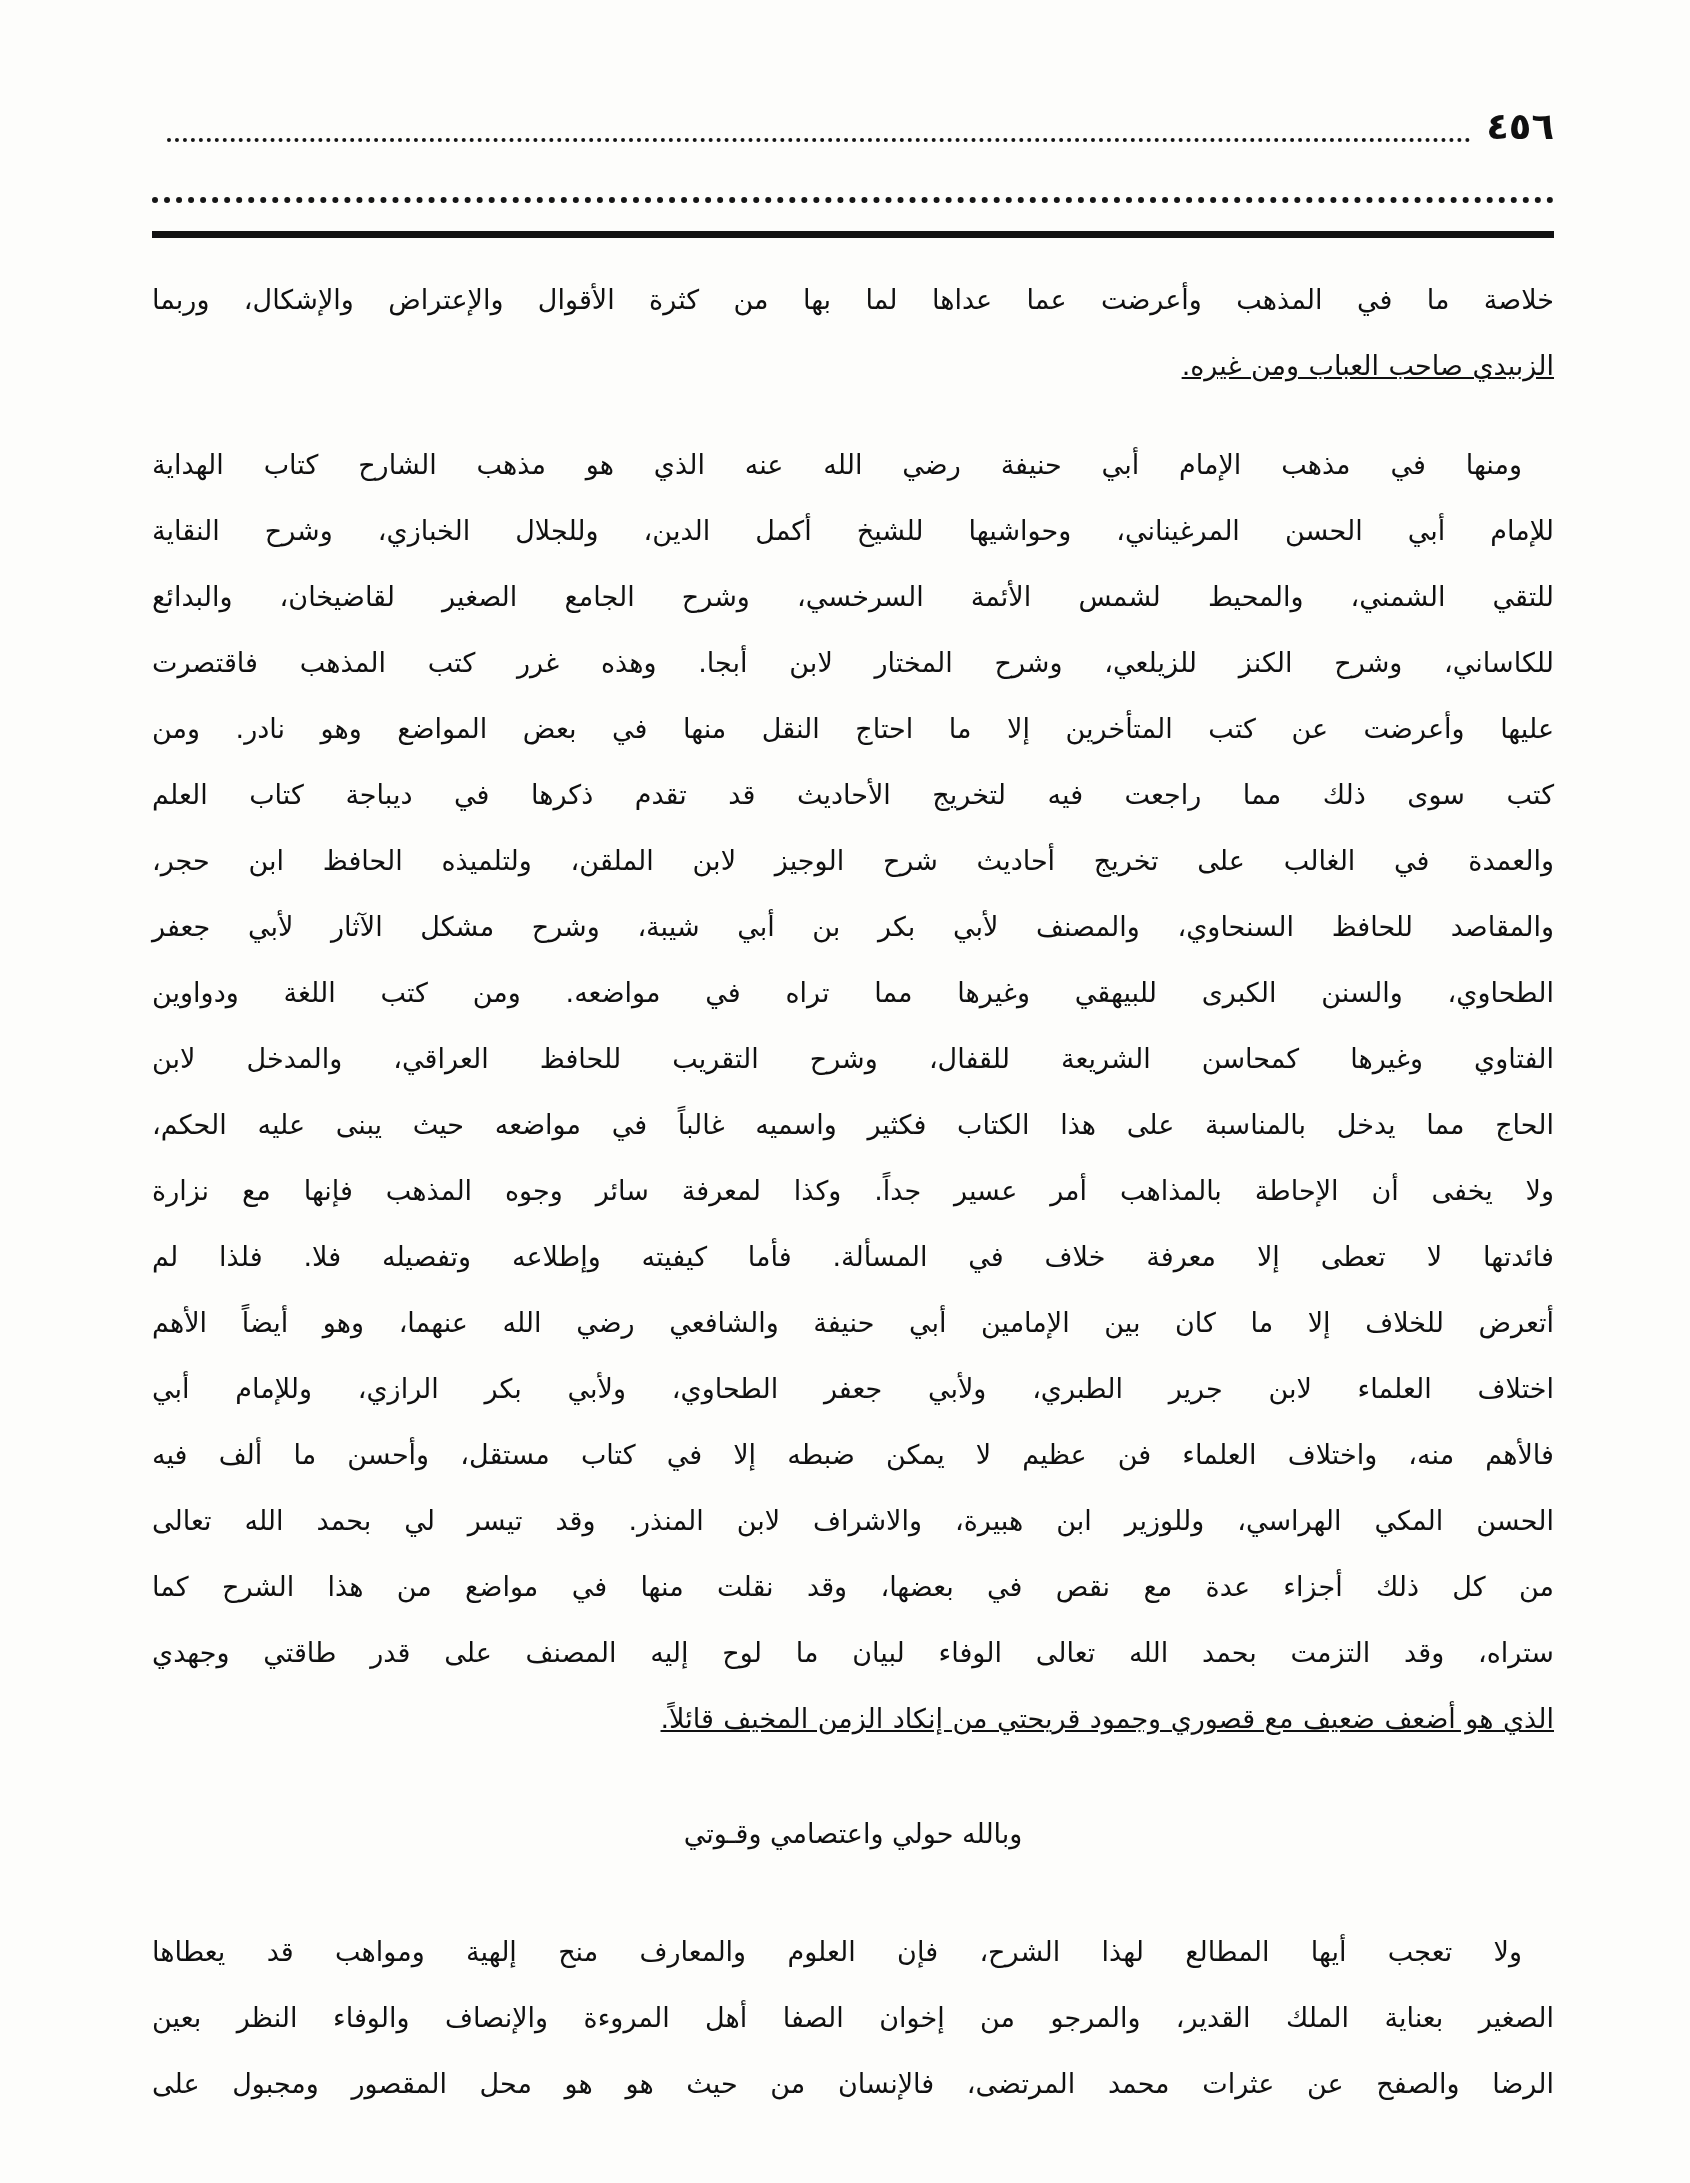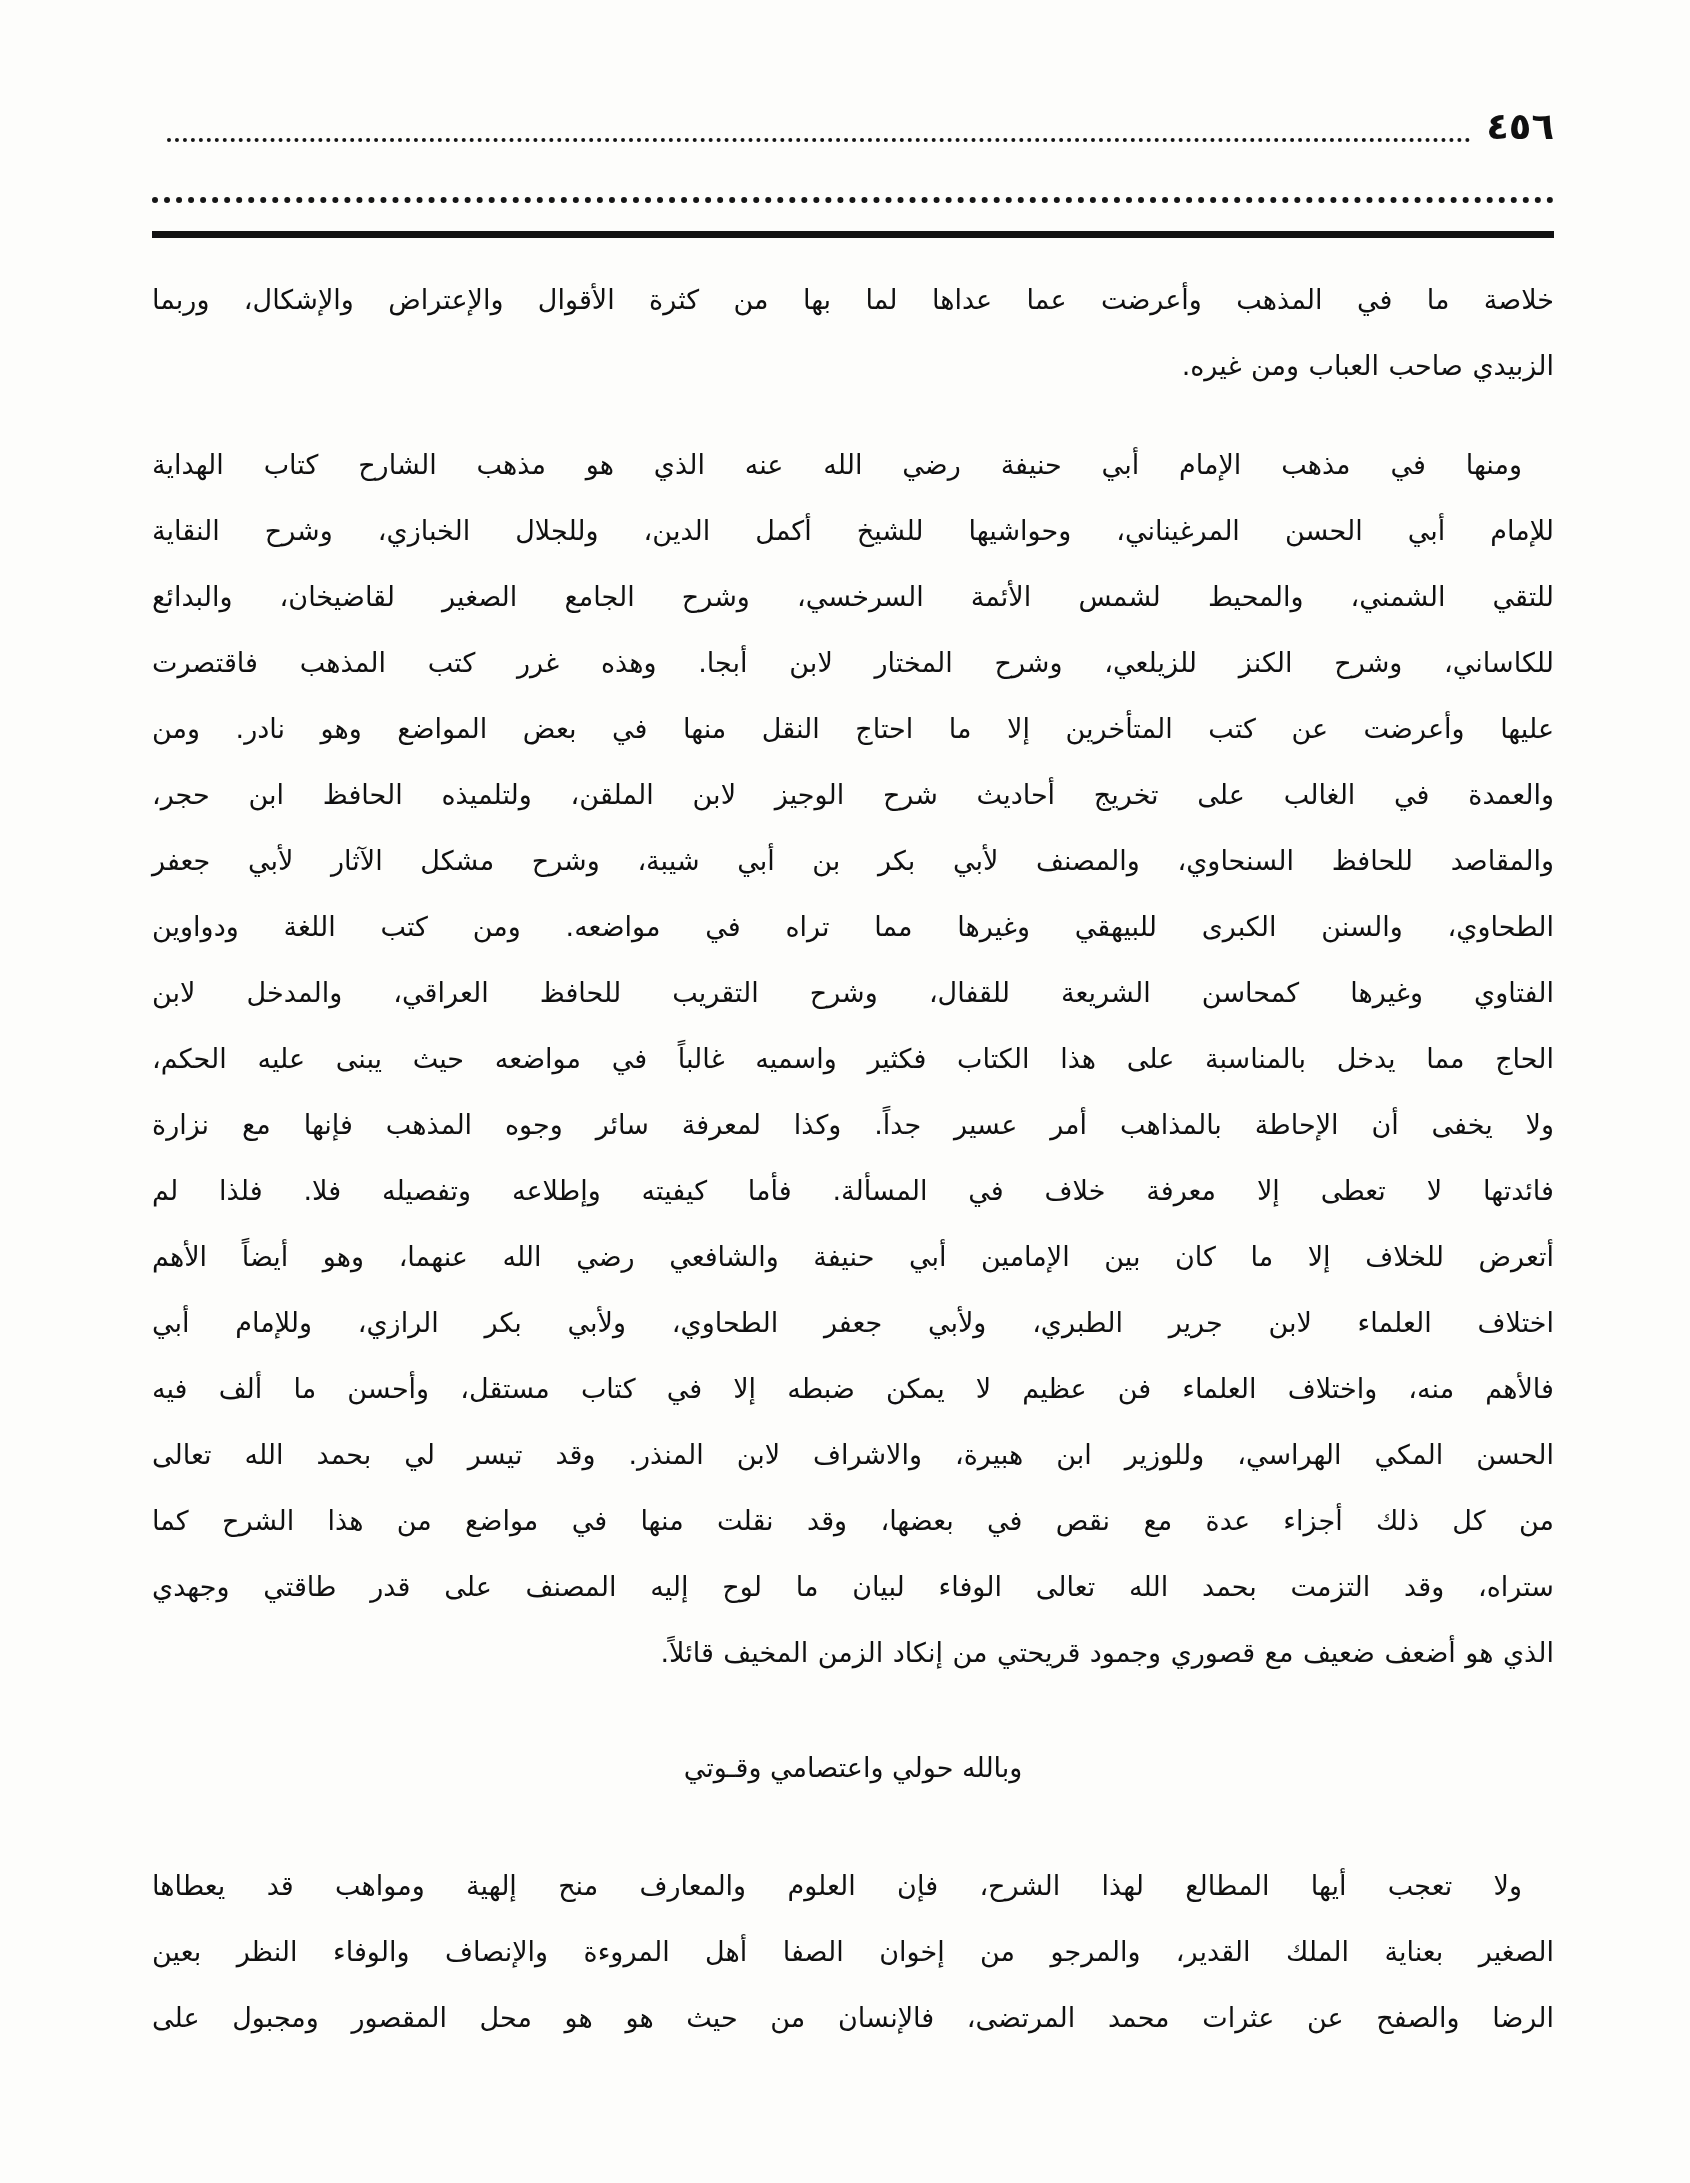--- a/index.html
+++ b/index.html
@@ -24,21 +24,21 @@
   .dotted-rule{margin-top:47px;height:0;border-bottom:6.1px dotted #161616;}
   .solid-rule{margin-top:28px;height:7px;background:#121212;}
   
   .doc{margin-top:29px;font-size:27px;line-height:66px;}
   .para{margin:0 0 33px 0;}
   .line{
     text-align:justify;
     text-align-last:justify;
     word-spacing:0.9px;
   }
-  .line.end{text-align-last:right;}
+  .line.end{text-align-last:right;text-decoration:underline;}
   .line.indent{text-indent:32px;}
   
   .verse{
     display:flex;justify-content:center;align-items:baseline;
     gap:144px;
     margin:49px 0 52px 0;
     font-size:27px;line-height:66px;
   }
   .hemi{white-space:nowrap;}
 </style>
@@ -59,20 +59,21 @@
       <div class="para">
         <div class="line">خلاصة ما في المذهب وأعرضت عما عداها لما بها من كثرة الأقوال والإعتراض والإشكال، وربما</div>
         <div class="line end">الزبيدي صاحب العباب ومن غيره.</div>
       </div>
       <div class="para">
         <div class="line indent">ومنها في مذهب الإمام أبي حنيفة رضي الله عنه الذي هو مذهب الشارح كتاب الهداية</div>
         <div class="line">للإمام أبي الحسن المرغيناني، وحواشيها للشيخ أكمل الدين، وللجلال الخبازي، وشرح النقاية</div>
         <div class="line">للتقي الشمني، والمحيط لشمس الأئمة السرخسي، وشرح الجامع الصغير لقاضيخان، والبدائع</div>
         <div class="line">للكاساني، وشرح الكنز للزيلعي، وشرح المختار لابن أبجا. وهذه غرر كتب المذهب فاقتصرت</div>
         <div class="line">عليها وأعرضت عن كتب المتأخرين إلا ما احتاج النقل منها في بعض المواضع وهو نادر. ومن</div>
+        <div class="line">كتب سوى ذلك مما راجعت فيه لتخريج الأحاديث قد تقدم ذكرها في ديباجة كتاب العلم</div>
         <div class="line">والعمدة في الغالب على تخريج أحاديث شرح الوجيز لابن الملقن، ولتلميذه الحافظ ابن حجر،</div>
         <div class="line">والمقاصد للحافظ السنحاوي، والمصنف لأبي بكر بن أبي شيبة، وشرح مشكل الآثار لأبي جعفر</div>
         <div class="line">الطحاوي، والسنن الكبرى للبيهقي وغيرها مما تراه في مواضعه. ومن كتب اللغة ودواوين</div>
         <div class="line">الفتاوي وغيرها كمحاسن الشريعة للقفال، وشرح التقريب للحافظ العراقي، والمدخل لابن</div>
         <div class="line">الحاج مما يدخل بالمناسبة على هذا الكتاب فكثير واسميه غالباً في مواضعه حيث يبنى عليه الحكم،</div>
         <div class="line">ولا يخفى أن الإحاطة بالمذاهب أمر عسير جداً. وكذا لمعرفة سائر وجوه المذهب فإنها مع نزارة</div>
         <div class="line">فائدتها لا تعطى إلا معرفة خلاف في المسألة. فأما كيفيته وإطلاعه وتفصيله فلا. فلذا لم</div>
         <div class="line">أتعرض للخلاف إلا ما كان بين الإمامين أبي حنيفة والشافعي رضي الله عنهما، وهو أيضاً الأهم</div>
         <div class="line">اختلاف العلماء لابن جرير الطبري، ولأبي جعفر الطحاوي، ولأبي بكر الرازي، وللإمام أبي</div>
         <div class="line">فالأهم منه، واختلاف العلماء فن عظيم لا يمكن ضبطه إلا في كتاب مستقل، وأحسن ما ألف فيه</div>

